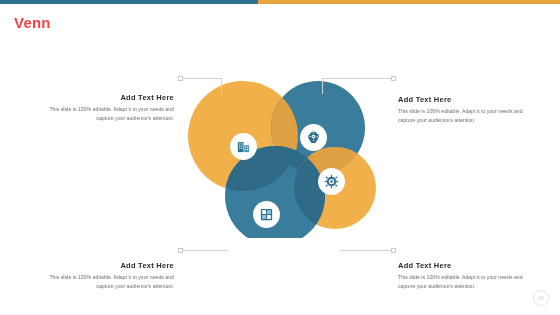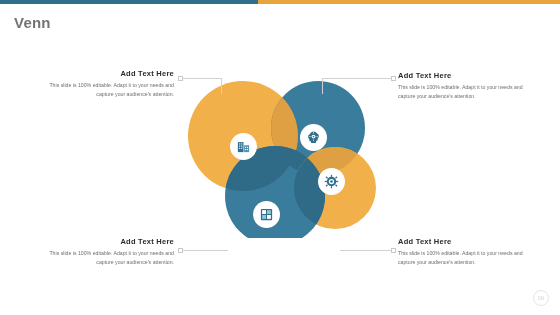--- a/index.html
+++ b/index.html
@@ -26,21 +26,21 @@
   .topbar-left  { width: 258px; height: 100%; background: #2E6F8E; }
   .topbar-right { flex: 1;      height: 100%; background: #E8A33D; }
 
   
   .slide-title {
     position: absolute;
     left: 14px;
     top: 14px;
     font-size: 15px;
     font-weight: bold;
-    color: #737373;
+    color: #ef4444;
     letter-spacing: 0.2px;
   }
 
   
   .stage {
     position: absolute;
     left: 0; top: 0;
     width: 560px; height: 315px;
   }
   .venn-svg {
@@ -74,20 +74,21 @@
     position: absolute;
     width: 142px;
   }
   .callout .ct-title {
     font-size: 7.5px;
     font-weight: bold;
     color: #2b2b2b;
     letter-spacing: 0.25px;
     margin-bottom: 3px;
     line-height: 1.1;
+    margin-top: 24px;
   }
   .callout .ct-body {
     font-size: 5.2px;
     color: #6f6f6f;
     line-height: 1.72;
   }
   .callout.right-align { text-align: right; }
   .callout.left-align  { text-align: left; }
 
   .callout-tl { left: 32px;  top: 70px;  }

